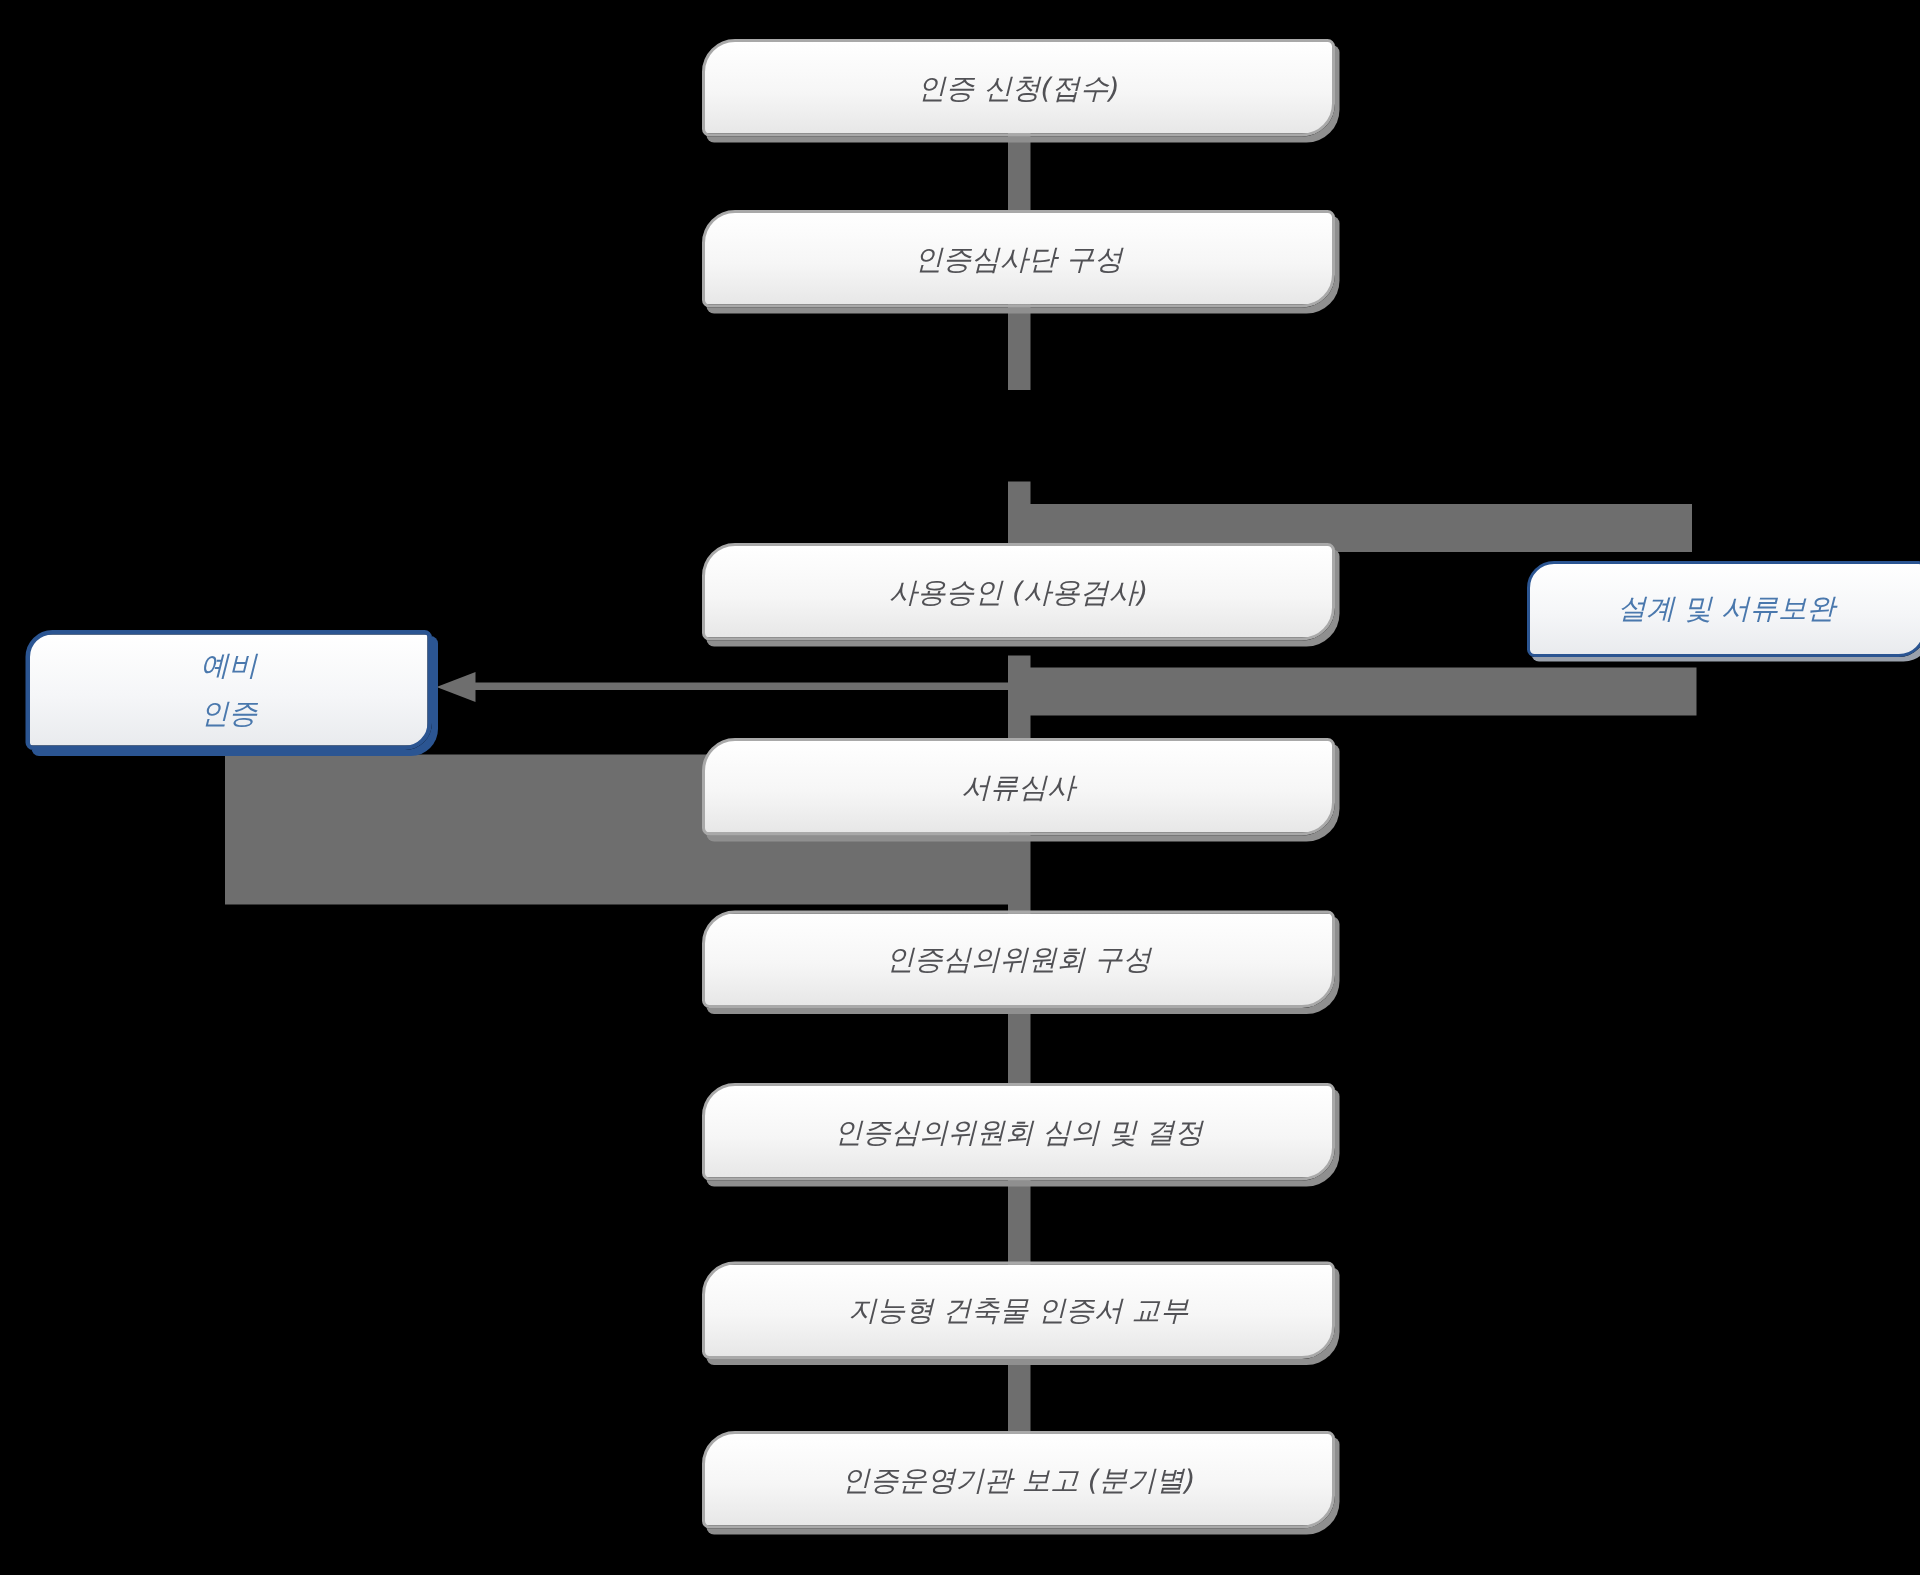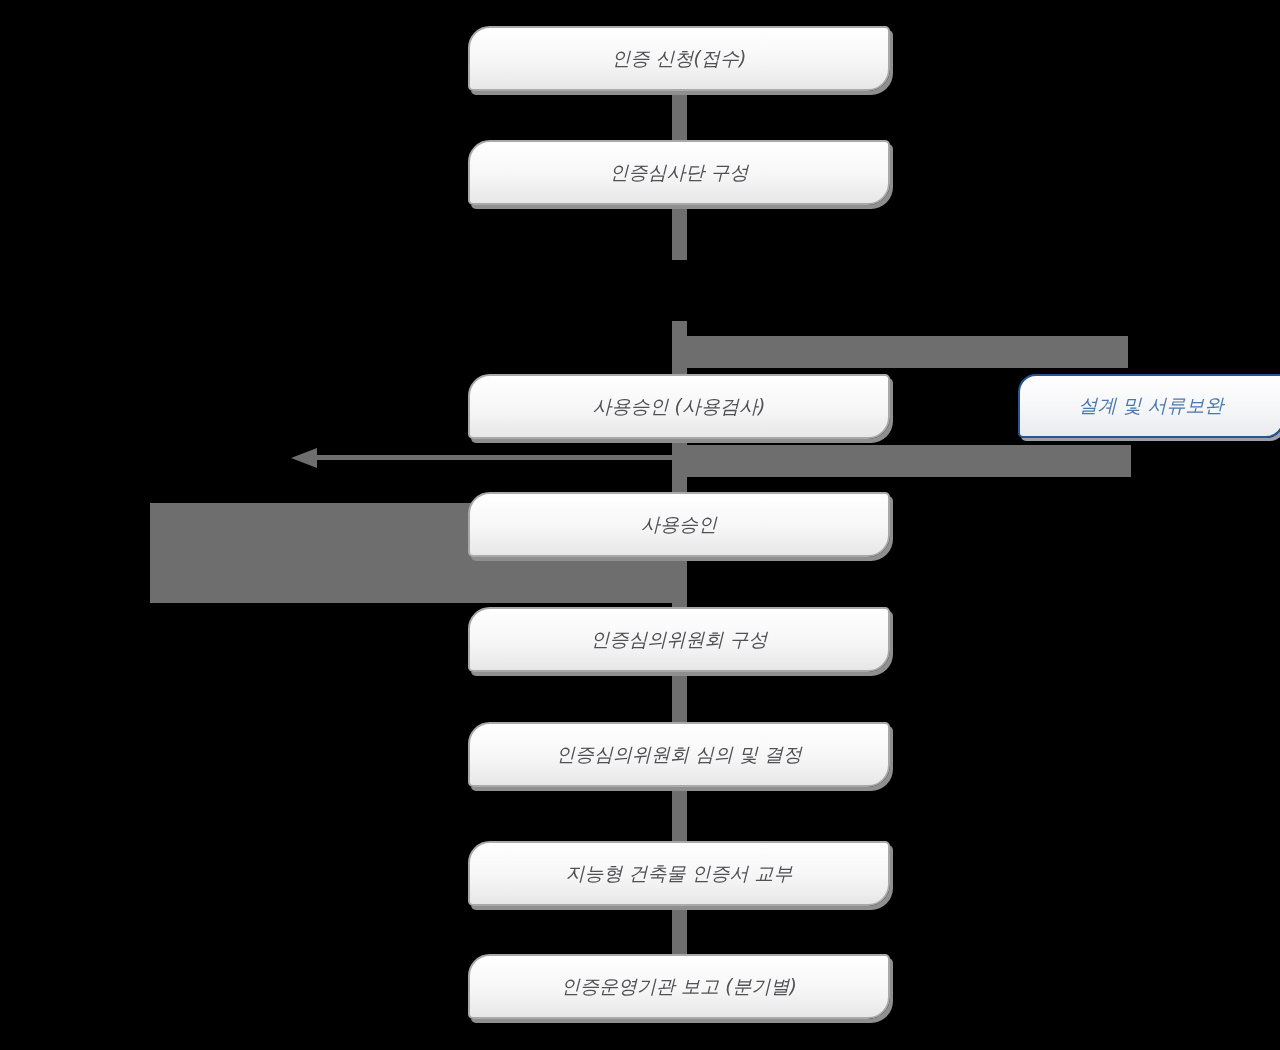--- a/index.html
+++ b/index.html
@@ -71,36 +71,42 @@
 
   <div class="arrow-shaft z1"></div>
   <div class="arrow-head z1"></div>
 
   <div class="node z2" style="top:26px;">
       <span>인증 신청(접수)</span>
     </div>
   <div class="node z2" style="top:140px;">
       <span>인증심사단 구성</span>
     </div>
-  <div class="node z2" style="top:374px;">
+  <div class="node z2" style="top:362px;">
       <span>사용승인 (사용검사)</span>
     </div>
   <div class="node z2" style="top:492px;">
-      <span>사용승인</span>
+      <span>서류심사</span>
     </div>
   <div class="node z2" style="top:607px;text-align:center;">
       <span>인증심의위원회 구성</span>
     </div>
   <div class="node z2" style="top:722px;">
       <span>인증심의위원회 심의 및 결정</span>
     </div>
   <div class="node z2" style="top:954px;">
       <span>인증운영기관 보고 (분기별)</span>
     </div>
   <div class="node z2" style="top:841px;">
       <span>지능형 건축물 인증서 교부</span>
     </div>
 
+  <div class="node-blue node-prelim z3">
+    <div>
+      <div>예비</div>
+      <div>인증</div>
+    </div>
+  </div>
   <div class="node-blue node-supplement z3">
     <span>설계 및 서류보완</span>
   </div>
 
 </div>
 
 </body></html>

